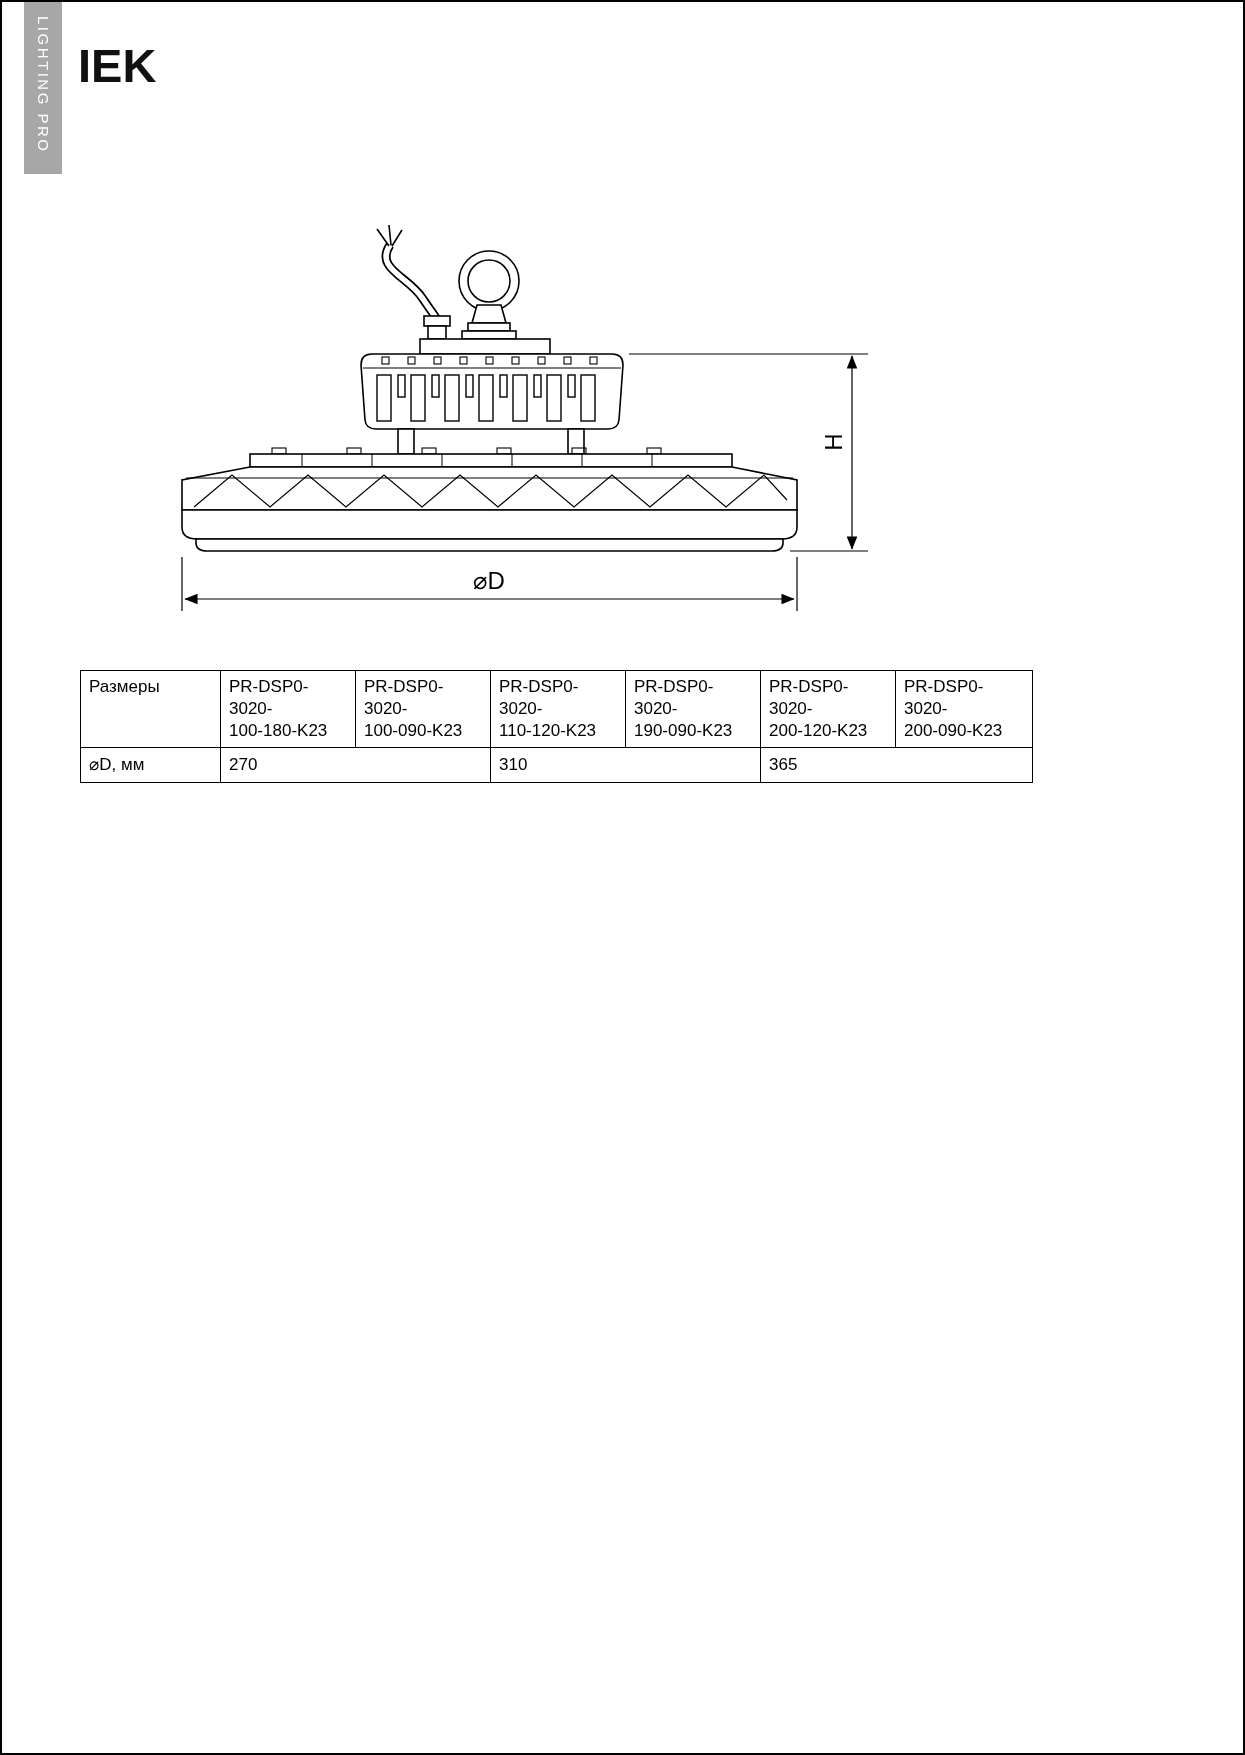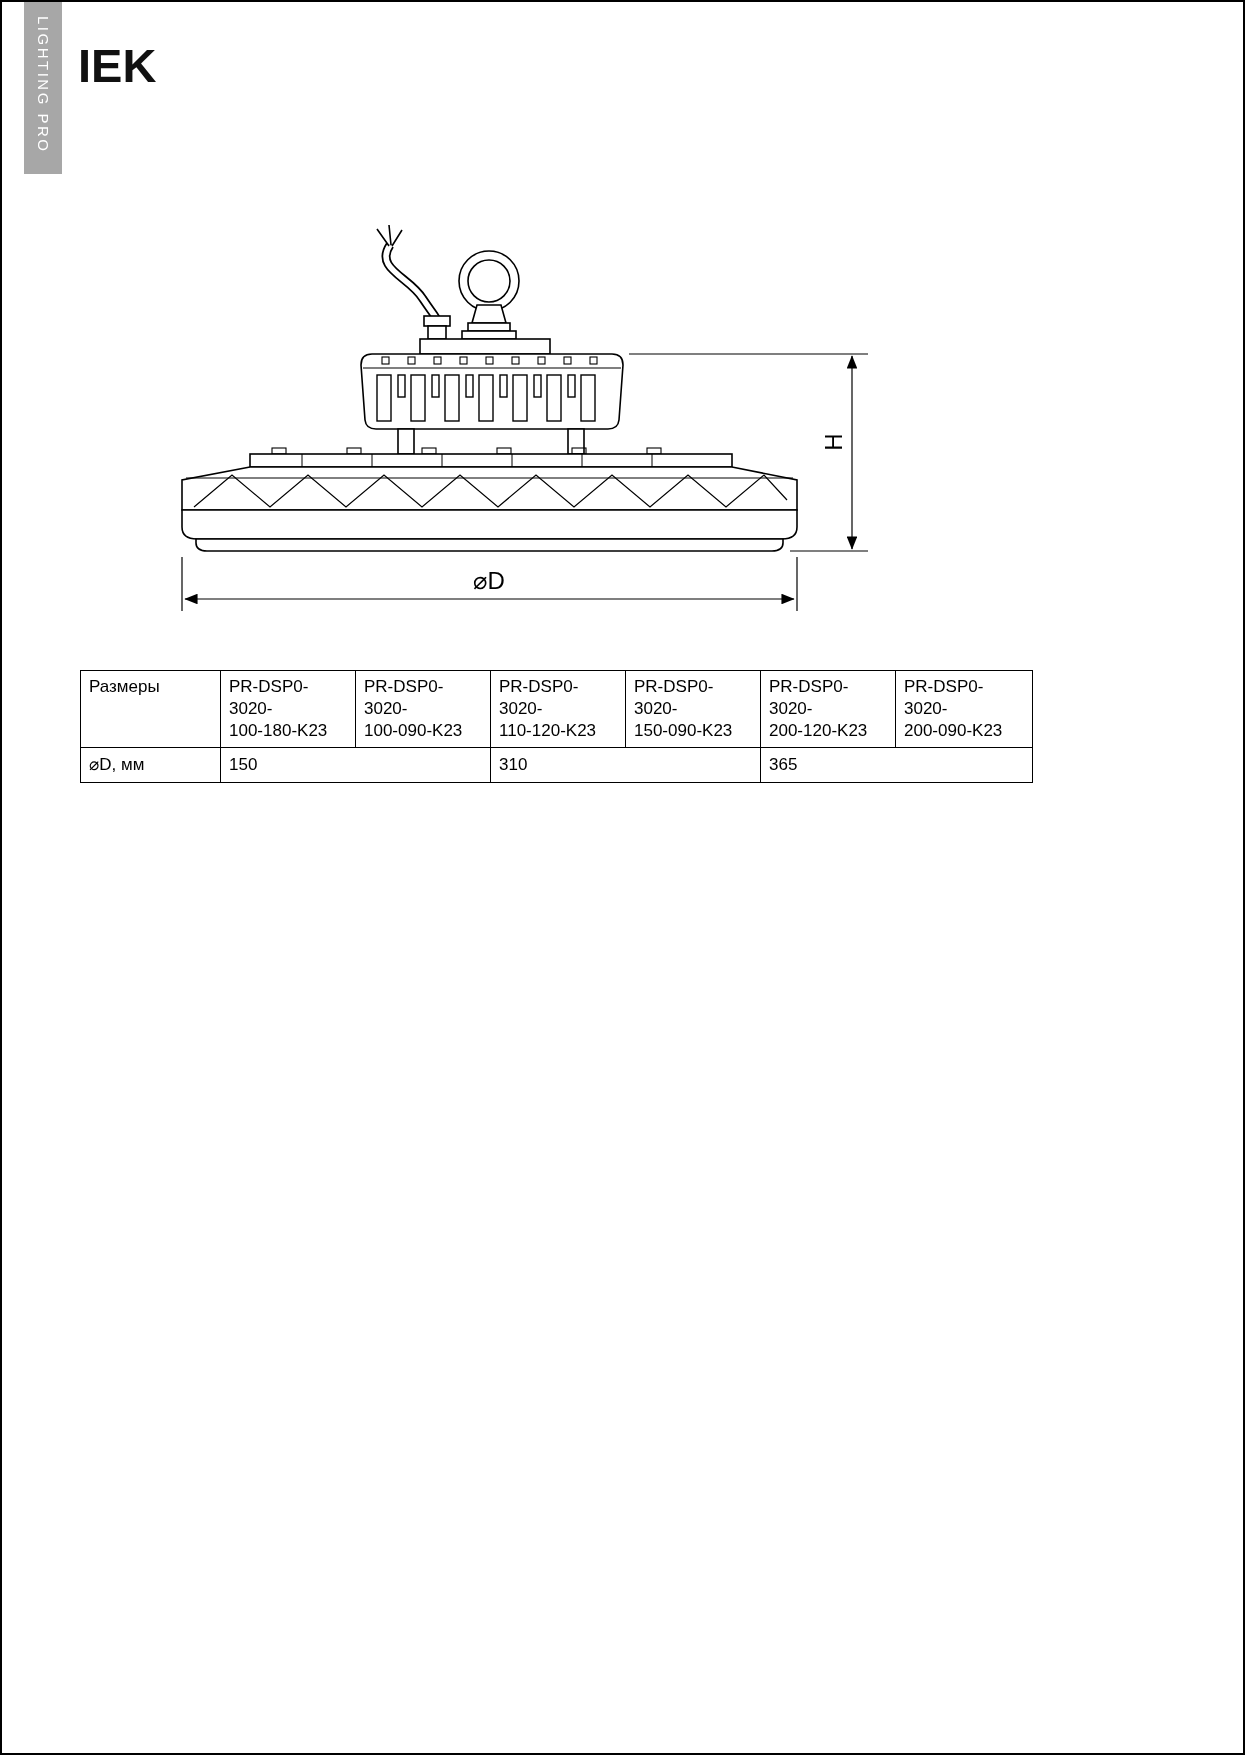--- a/index.html
+++ b/index.html
@@ -165,27 +165,27 @@
         <col style="width:135px">
         <col style="width:135px">
         <col style="width:137px">
     </colgroup>
     <tbody>
         <tr class="header">
       <th>Размеры</th>
       <th><span>PR-DSP0-3020-</span><br><span>100-180-K23</span></th>
       <th><span>PR-DSP0-3020-</span><br><span>100-090-K23</span></th>
       <th><span>PR-DSP0-3020-</span><br><span>110-120-K23</span></th>
-      <th><span>PR-DSP0-3020-</span><br><span>150-090-K23</span></th>
+      <th><span>PR-DSP0-3020-</span><br><span>190-090-K23</span></th>
       <th><span>PR-DSP0-3020-</span><br><span>200-120-K23</span></th>
       <th><span>PR-DSP0-3020-</span><br><span>200-090-K23</span></th>
     </tr>
     <tr class="data">
       <td>⌀D, мм</td>
-      <td colspan="2">150</td>
+      <td colspan="2">270</td>
       <td colspan="2">310</td>
       <td colspan="2">365</td>
     </tr>
   </tbody>
     </table>
 
 
 </div>
 
 </body></html>

